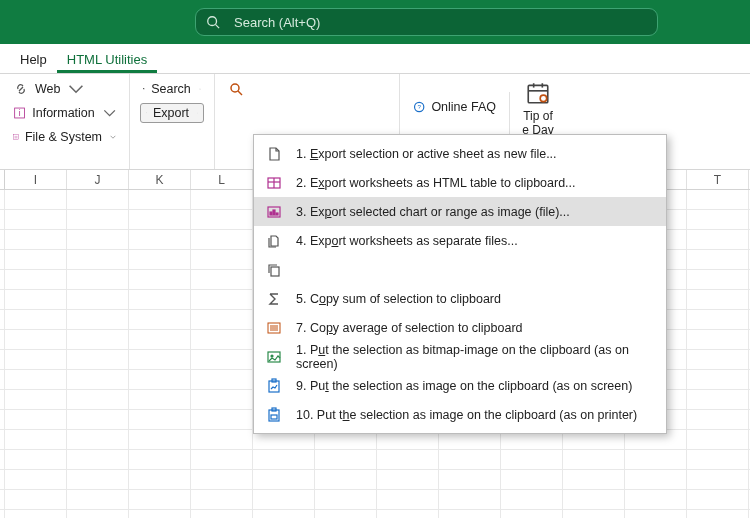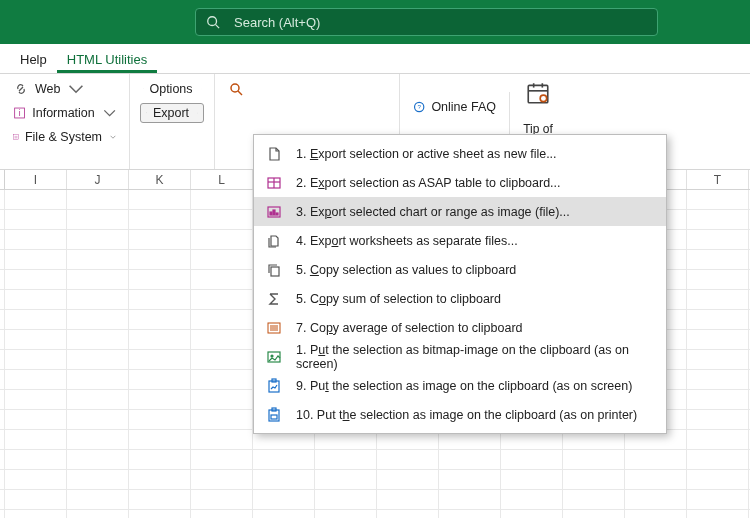--- a/index.html
+++ b/index.html
@@ -1,31 +1,31 @@
 <!DOCTYPE html>
 <html><head>
 <meta charset="utf-8">
 <style>
   * { box-sizing: border-box; margin: 0; padding: 0; }
   body { font-family: "Segoe UI", Arial, sans-serif; font-size: 12px; color: #222; background: #fff; width: 750px; height: 518px; overflow: hidden; position: relative; }
   .titlebar { background: #107c41; height: 44px; display: flex; align-items: center; }
-  .search { margin-left: 195px; width: 463px; height: 28px; background: #0c6436; border: 1px solid #3ea372; border-radius: 4px; display: flex; align-items: center; padding: 0 10px; color: #d4e9dc; font-size: 13px; }
+  .search { margin-left: 195px; width: 463px; height: 28px; background: #0c6436; border: 1px solid #3ea372; border-radius: 9px; display: flex; align-items: center; padding: 0 10px; color: #d4e9dc; font-size: 13px; }
   .search svg { width: 14px; height: 14px; margin-right: 14px; }
   .tabs { height: 30px; border-bottom: 1px solid #d6d6d6; display: flex; align-items: flex-end; padding-left: 10px; background: #fff; }
   .tab { padding: 6px 10px 6px; font-size: 13px; color: #222; cursor: pointer; }
   .tab.active { color: #0f703b; border-bottom: 3px solid #107c41; padding-bottom: 3px; margin-bottom: 0; font-weight: 400; }
   .ribbon { height: 96px; border-bottom: 1px solid #d6d6d6; display: flex; background: #fff; overflow: hidden; }
   .group { border-right: 1px solid #e1e1e1; padding: 5px 10px 2px; display: flex; flex-direction: column; justify-content: space-between; }
   .group-rows { display:flex; flex-direction:column; gap:4px;}
   .ritem { display: flex; align-items: center; gap: 6px; font-size: 12.5px; padding: 2px 3px; color: #222; cursor: pointer; white-space: nowrap; }
   .ritem.pressed { border: 1px solid #9a9a9a; background:#f3f3f3; border-radius:3px; padding:1px 5px;}
   .ritem svg { width: 16px; height: 16px; }
   .chev { margin-left: 2px; }
   .group-label { font-size: 11px; color: #555; text-align: center; padding-top: 2px; }
-  .big { display:flex; flex-direction:column; align-items:center; justify-content:flex-start; width:56px; padding-top:4px; gap:17px; font-size:12px; text-align:center; line-height:1.15;}
+  .big { display:flex; flex-direction:column; align-items:center; justify-content:flex-start; width:56px; padding-top:4px; gap:4px; font-size:12px; text-align:center; line-height:1.15;}
   .big svg { width:26px; height:26px;}
   .col-headers { height: 20px; background: #fff; border-bottom: 1px solid #d3d3d3; display:flex; }
   .ch { border-right: 1px solid #e0e0e0; display:flex; align-items:center; justify-content:center; color:#555; font-size:12px; background:#fff;}
   .grid { position:relative; }
   .row { height:20px; border-bottom:1px solid #e8e8e8; display:flex; }
   .cell { border-right:1px solid #e8e8e8; height:20px; }
   .dropdown { position:absolute; left:253px; top:134px; width:414px; background:#fff; border:1px solid #bcbcbc; box-shadow: 3px 3px 8px rgba(0,0,0,0.25); padding:4px 0; z-index:50; }
   .dd-item { display:flex; align-items:center; height:29px; padding:0 12px; gap:14px; font-size:12.5px; cursor:pointer; }
   .dd-item svg { width:16px; height:16px; flex-shrink:0; }
   .dd-item.hover { background:#e0e0e0;text-align:right; }
@@ -84,21 +84,21 @@
     </div>
     <div></div>
   </div>
   <div class="group" style="width:85px;">
     <div class="group-rows">
       <div class="ritem">
           <svg viewBox="0 0 16 16" fill="none" stroke="#444" stroke-width="1.3">
             <rect x="3" y="2" width="8" height="10"></rect>
             <path d="M12 8l3 0M13 6l2 2-2 2"></path>
           </svg>
-          <span>Options</span>
+          <span>Search</span>
           <svg class="chev" viewBox="0 0 10 10">
             <path d="M1 3l4 4 4-4" fill="none" stroke="#666"></path>
           </svg>
         </div>
       <div class="ritem pressed">
           <svg viewBox="0 0 16 16" fill="none" stroke="#444" stroke-width="1.3">
             <rect x="3" y="2" width="8" height="10"></rect>
             <path d="M15 8l-3 0M14 6l-2 2 2 2"></path>
           </svg>
           <span>Export</span>
@@ -428,21 +428,21 @@
         <path d="M10 2v3h3"></path>
       </svg>
     <span><span>1.  </span><span class="under">E</span><span>xport selection or active sheet as new file...</span></span>
   </div>
   <div class="dd-item">
     <svg viewBox="0 0 16 16" fill="none" stroke="#b03090" stroke-width="1.2">
         <rect x="2" y="3" width="12" height="10"></rect>
         <line x1="2" y1="7" x2="14" y2="7"></line>
         <line x1="8" y1="3" x2="8" y2="13"></line>
       </svg>
-    <span><span>2.  E</span><span class="under">x</span><span>port selection as ASAP table to clipboard...</span></span>
+    <span><span>2.  E</span><span class="under">x</span><span>port worksheets as HTML table to clipboard...</span></span>
   </div>
   <div class="dd-item hover">
     <svg viewBox="0 0 16 16" fill="none" stroke="#b03090" stroke-width="1.2">
         <rect x="2" y="3" width="12" height="10"></rect>
         <rect x="4" y="8" width="2" height="3" fill="#b03090"></rect>
         <rect x="7" y="6" width="2" height="5" fill="#b03090"></rect>
         <rect x="10" y="9" width="2" height="2" fill="#b03090"></rect>
       </svg>
     <span><span>3.  Ex</span><span class="under">p</span><span>ort selected chart or range as image (file)...</span></span>
   </div>
@@ -451,21 +451,20 @@
         <path d="M5 3h5l2 2v8H5z"></path>
         <path d="M3 5v9h7"></path>
       </svg>
     <span><span>4.  Exp</span><span class="under">o</span><span>rt worksheets as separate files...</span></span>
   </div>
   <div class="dd-item">
     <svg viewBox="0 0 16 16" fill="none" stroke="#555" stroke-width="1.2">
         <rect x="5" y="5" width="8" height="9"></rect>
         <path d="M3 11V3h8"></path>
       </svg>
-    <span><span>5.  </span><span class="under">C</span><span>opy selection as values to clipboard</span></span>
   </div>
   <div class="dd-item">
     <svg viewBox="0 0 16 16" fill="none" stroke="#555" stroke-width="1.4">
         <path d="M4 3h8M4 3l5 5-5 5h8"></path>
       </svg>
     <span><span>5.  C</span><span class="under">o</span><span>py sum of selection to clipboard</span></span>
   </div>
   <div class="dd-item">
     <svg viewBox="0 0 16 16">
         <rect x="2" y="3" width="12" height="10" fill="none" stroke="#c05010"></rect>

